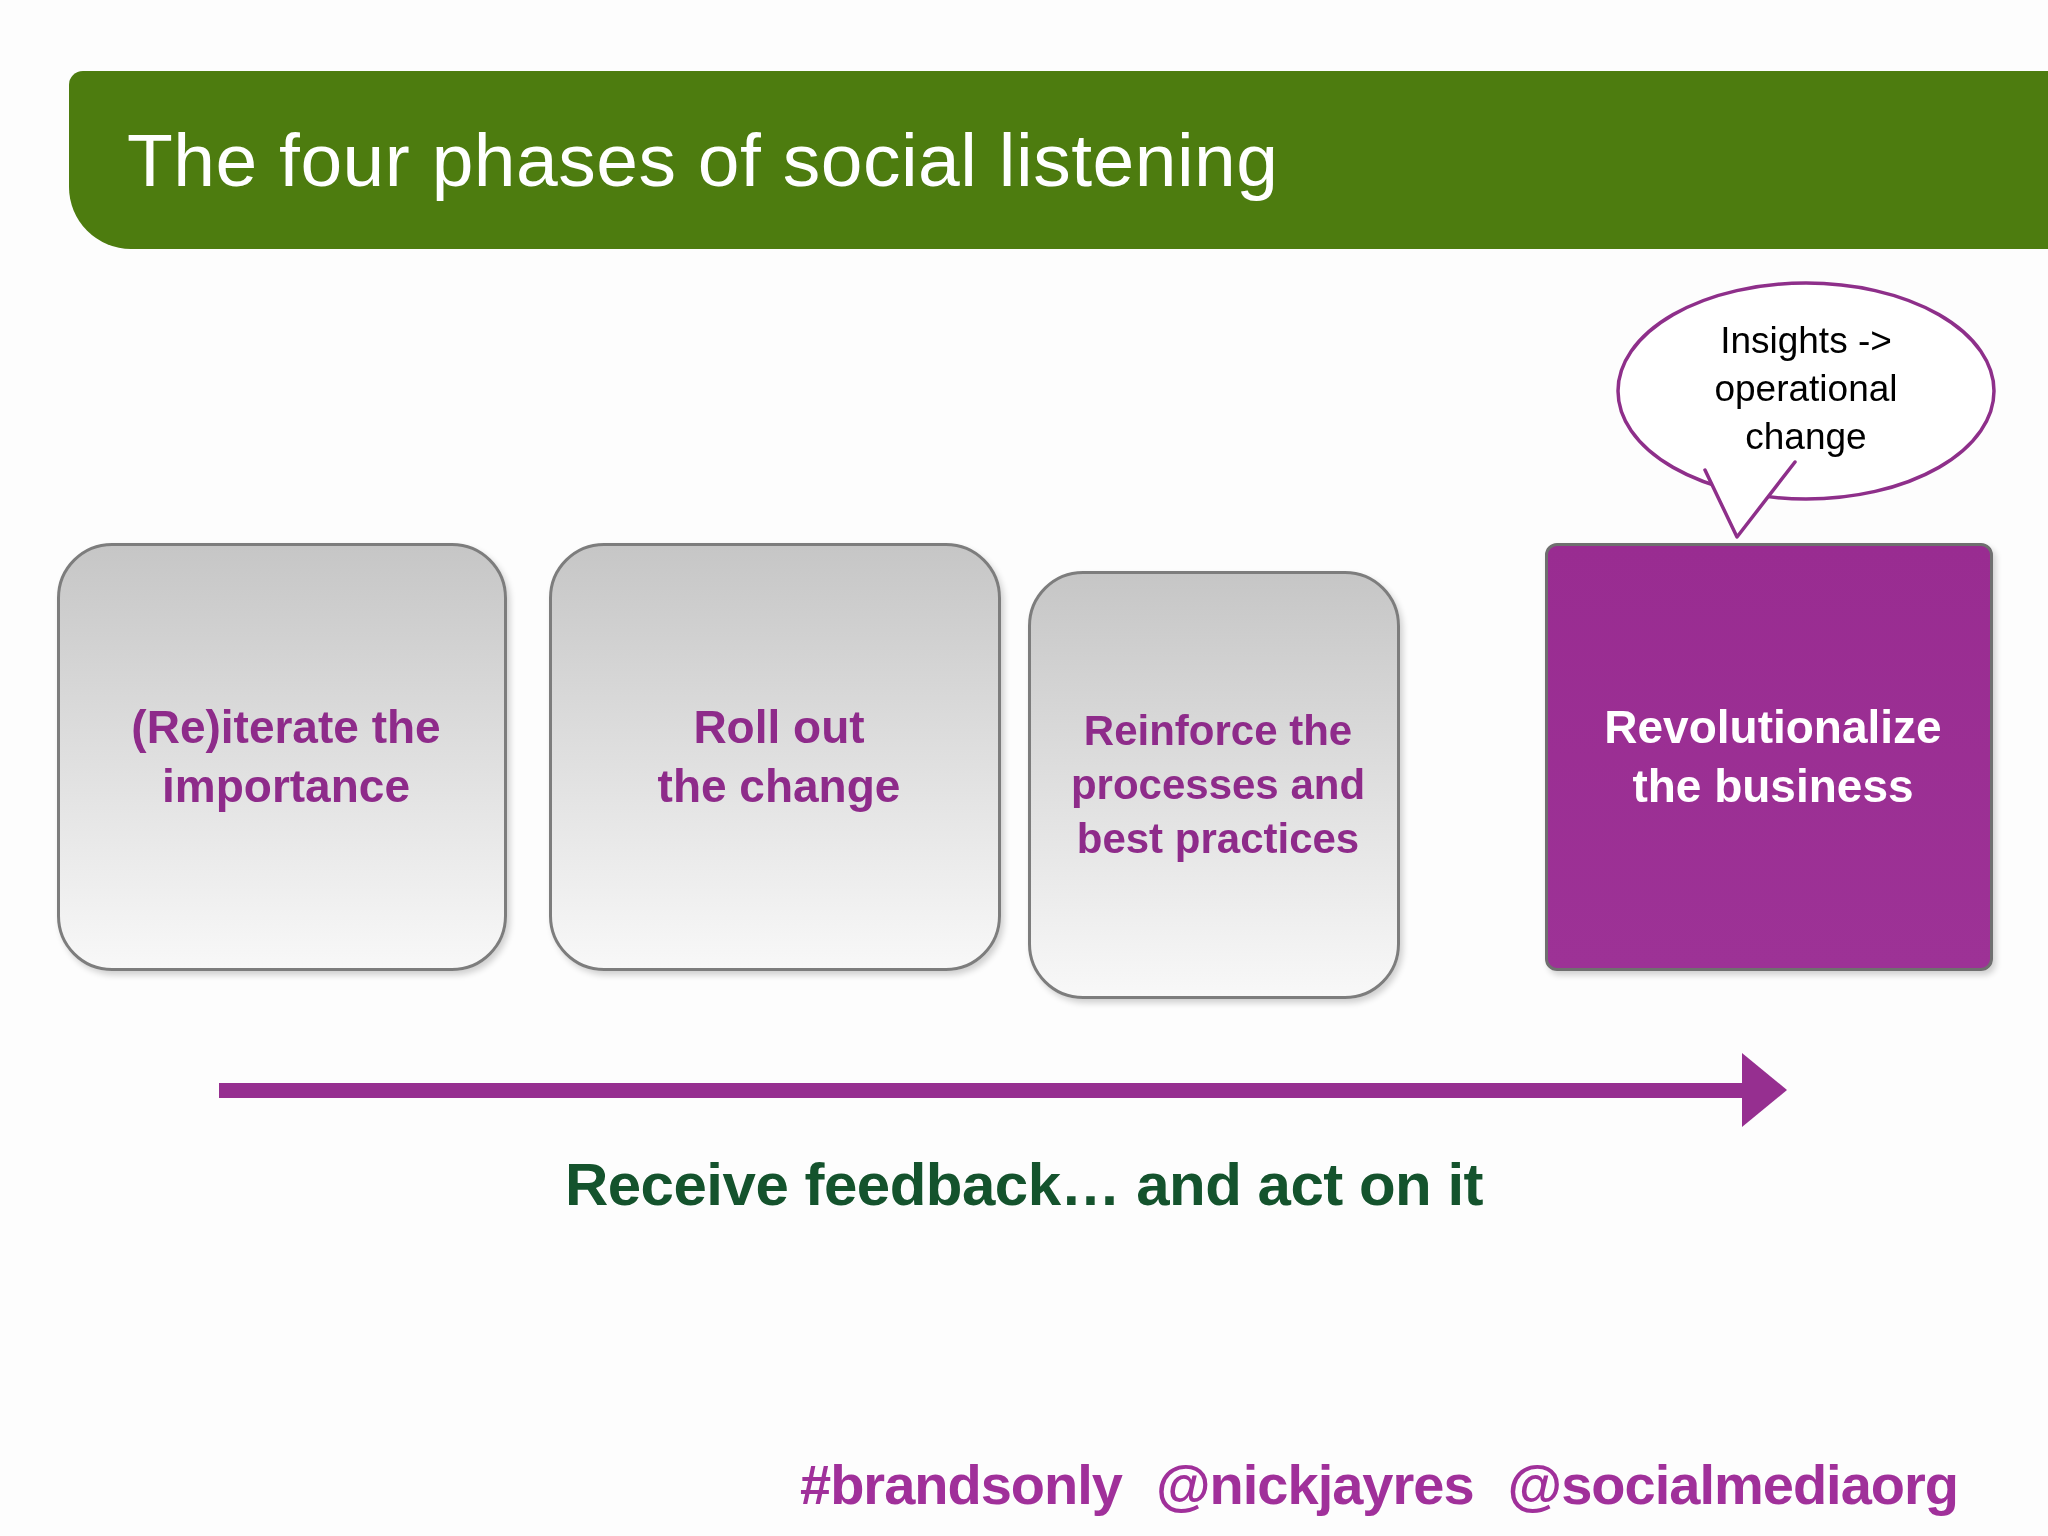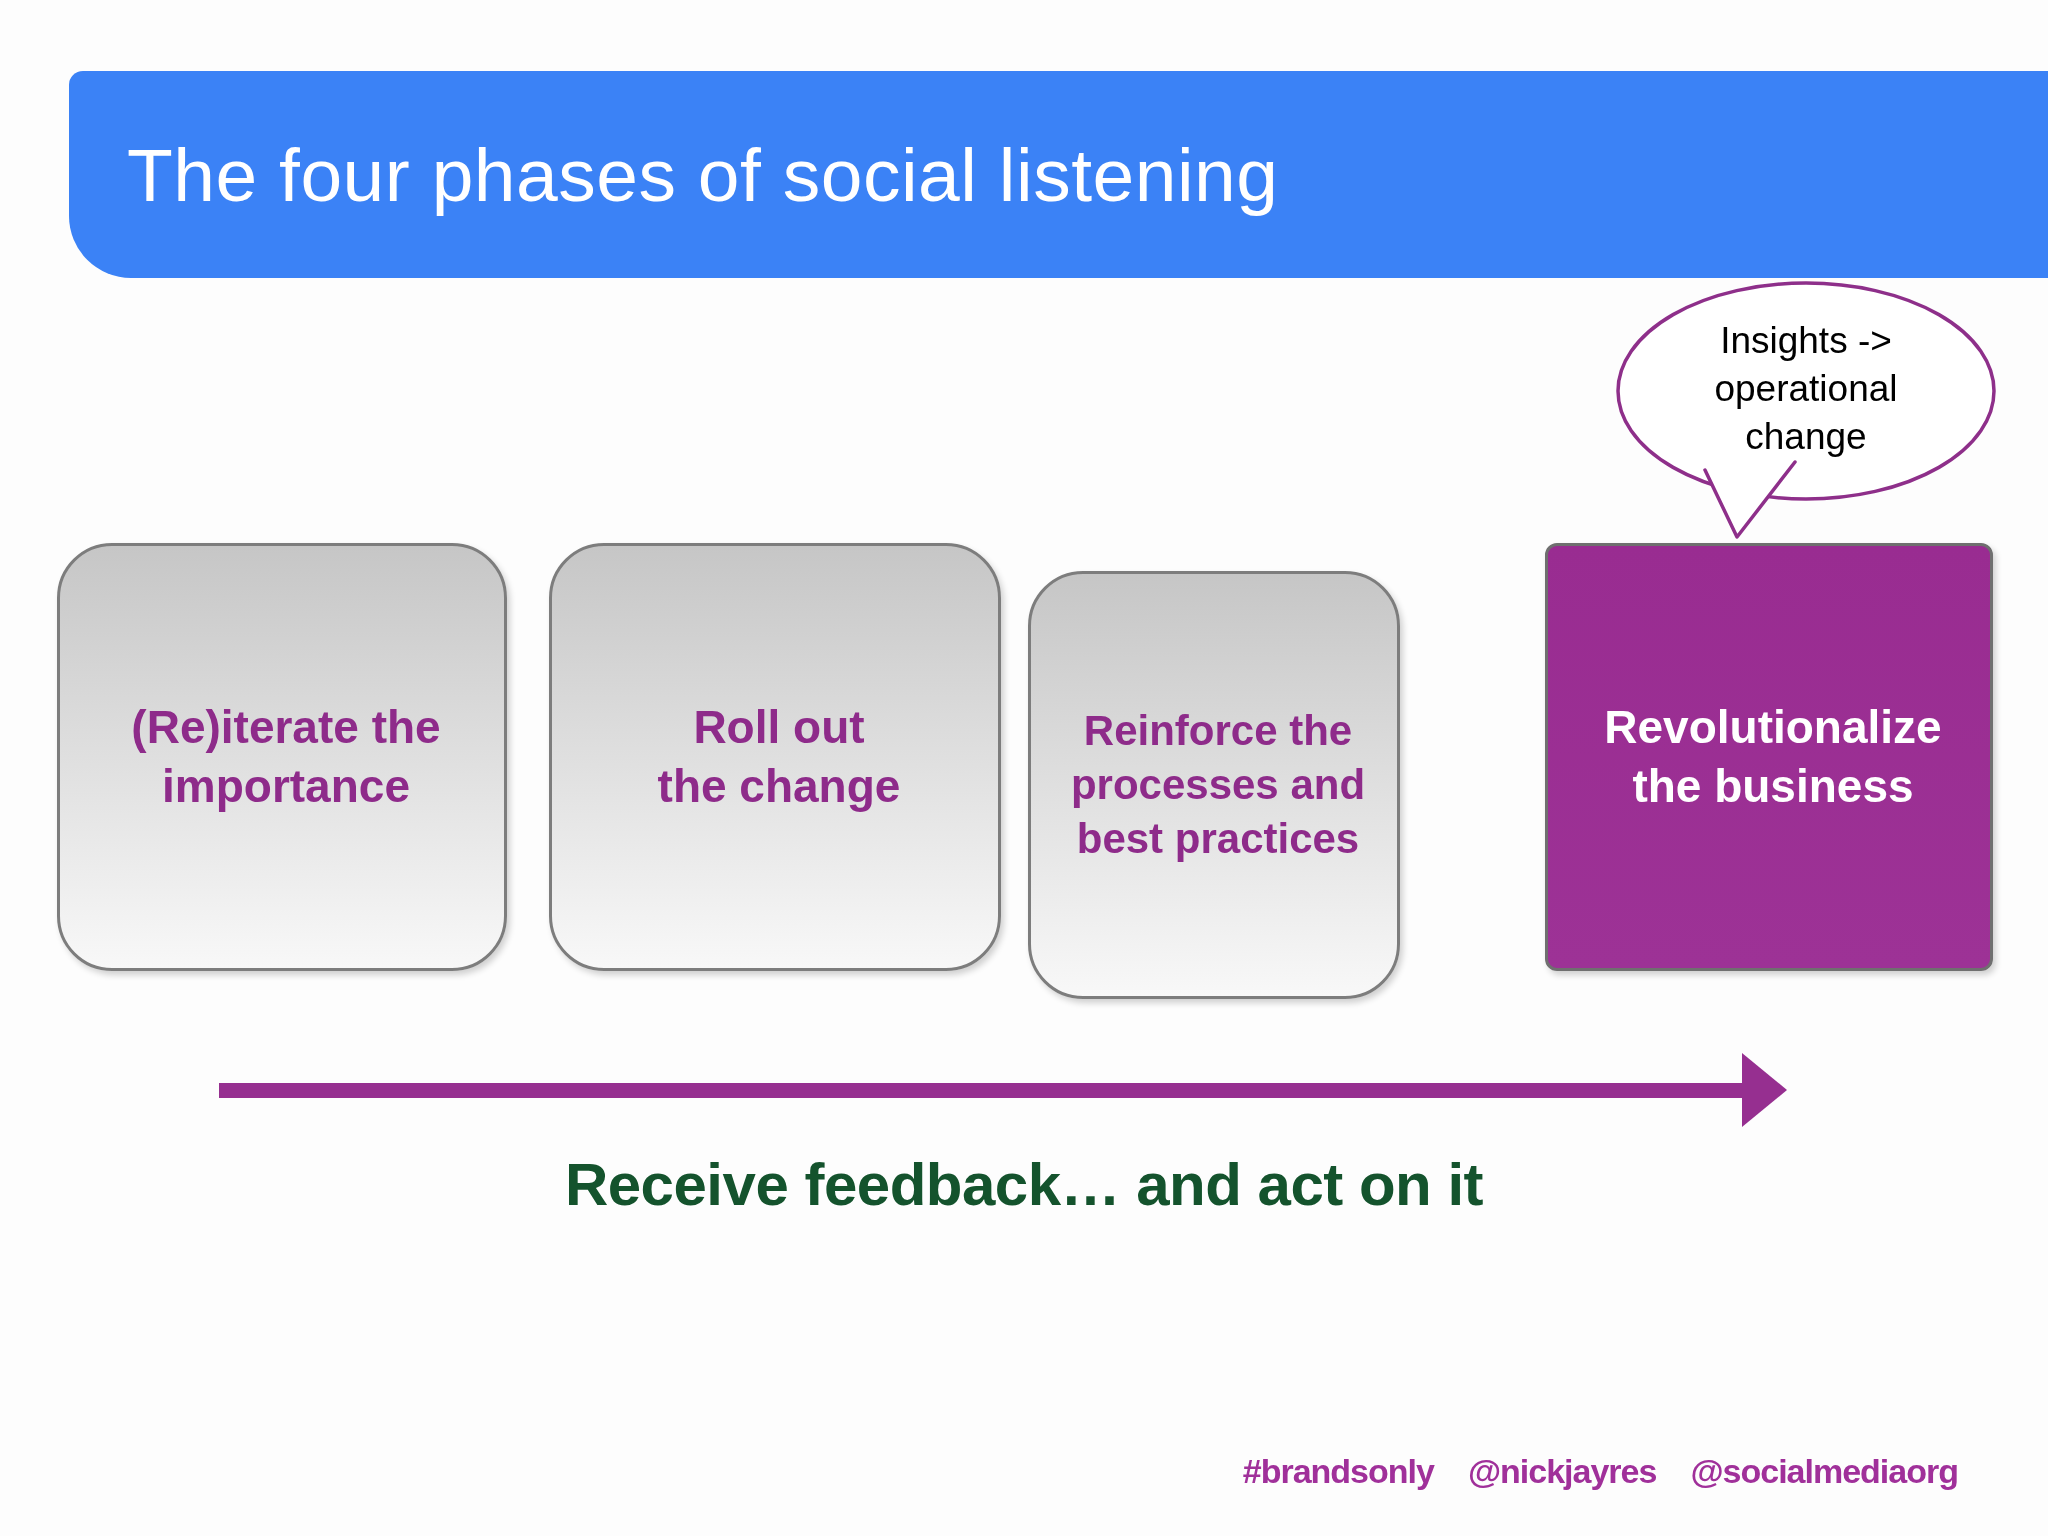--- a/index.html
+++ b/index.html
@@ -2,22 +2,22 @@
 <html><head>
 <meta charset="utf-8">
 <style>
   html,body{margin:0;padding:0;background:#ffffff;}
   .slide{
     position:relative;width:2048px;height:1536px;overflow:hidden;
     background:#fdfdfd;font-family:"Liberation Sans",sans-serif;
   }
   
   .band{
-    position:absolute;left:69px;top:71px;right:0;height:207px;
-    background:#3b82f6;border-radius:14px 0 0 62px;
+    position:absolute;left:69px;top:71px;right:0;height:178px;
+    background:#4d7c0f;border-radius:14px 0 0 62px;
     display:flex;align-items:center;
   }
   .band h1{
     margin:0;padding-left:58px;font-size:75px;font-weight:400;
     color:#ffffff;letter-spacing:0.5px;white-space:nowrap;
   }
   
   .phase-box{
     position:absolute;top:543px;height:428px;box-sizing:border-box;
     border:3px solid #7d7d7d;border-radius:55px;
@@ -49,21 +49,21 @@
     border-left:45px solid #962f90;
     border-top:37px solid transparent;border-bottom:37px solid transparent;
   }
   .arrow-caption{
     position:absolute;left:0;right:0;top:1150px;text-align:center;
     font-size:60px;font-weight:bold;color:#14532d;letter-spacing:-0.5px;
   }
   
   .footer{
     position:absolute;right:90px;top:1452px;display:flex;gap:34px;
-    font-size:34px;font-weight:bold;color:#a0309a;letter-spacing:-1px;
+    font-size:56px;font-weight:bold;color:#a0309a;letter-spacing:-1px;
     white-space:nowrap;
   }
 </style>
 </head>
 <body>
 
 <div class="slide">
 
   <div class="band">
     <h1>The four phases of social listening</h1>

